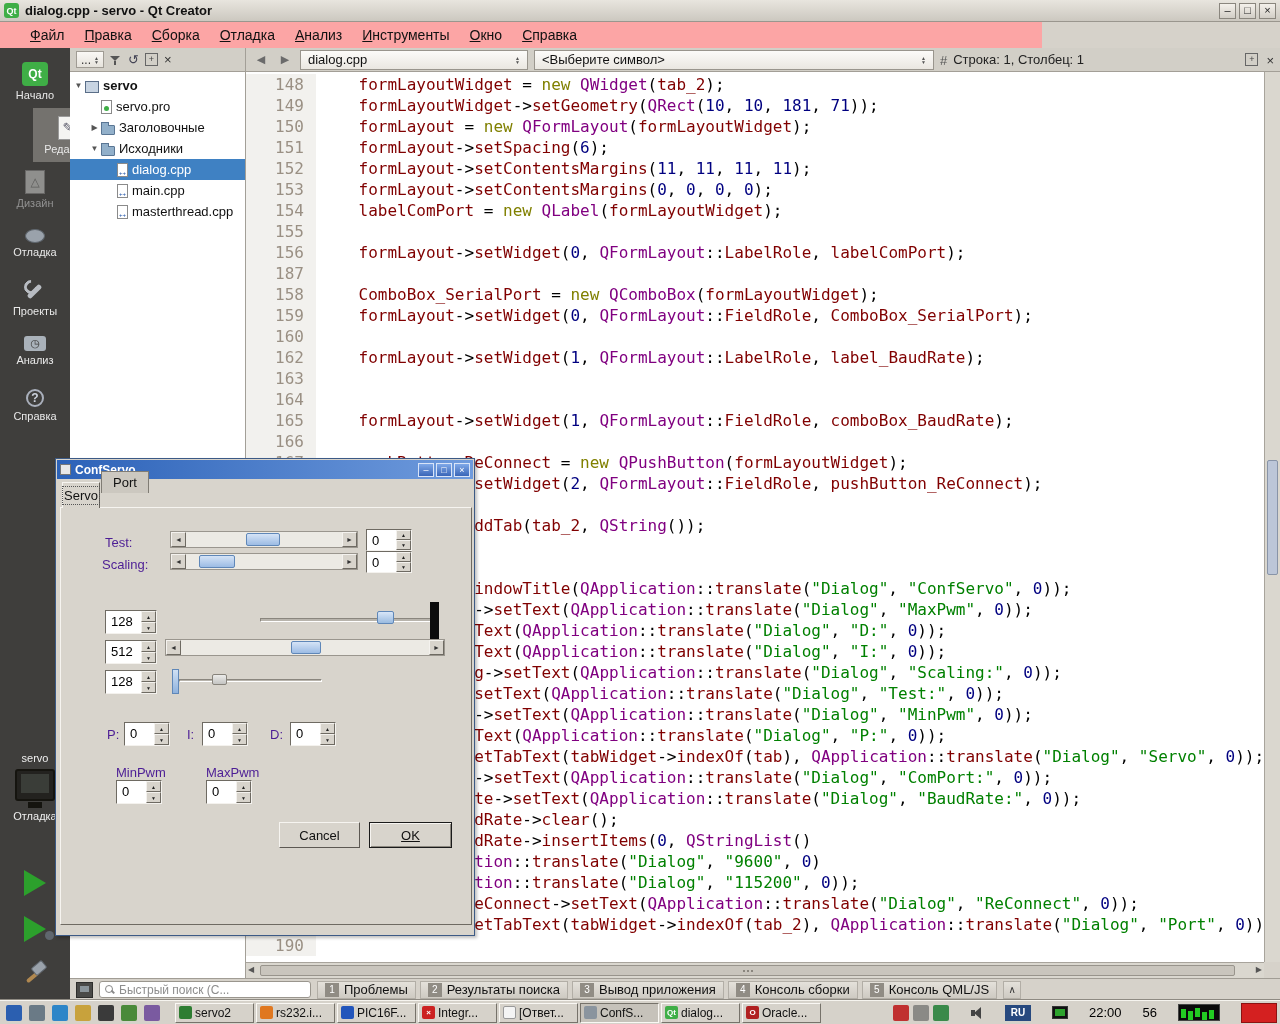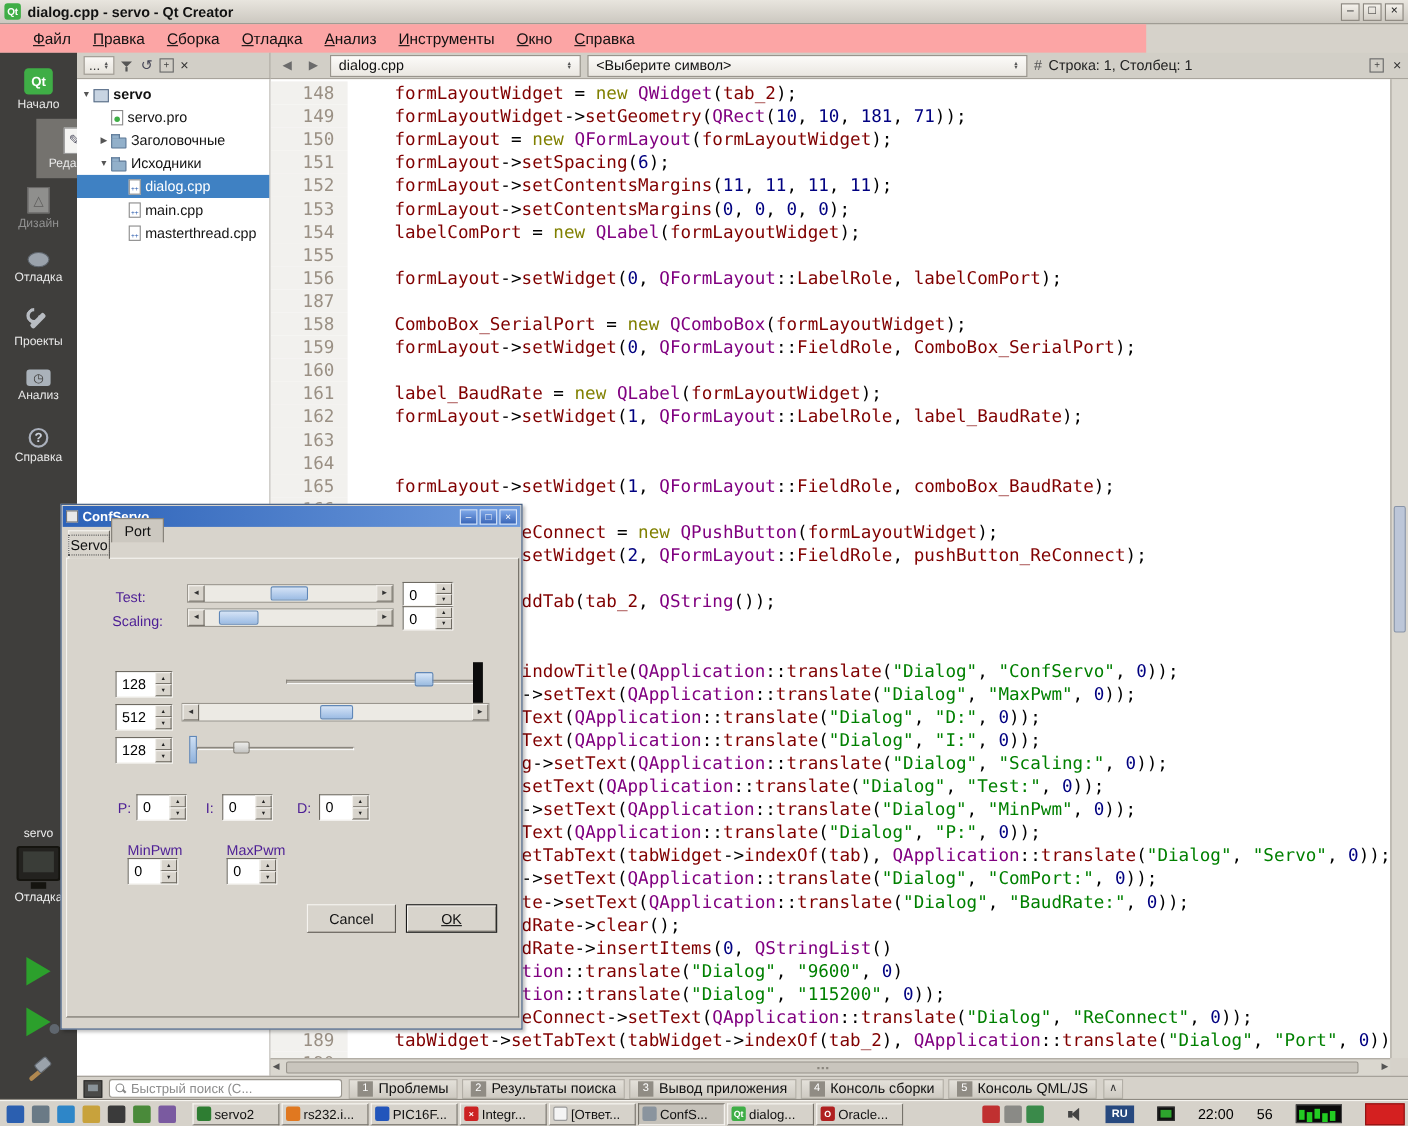--- a/index.html
+++ b/index.html
@@ -327,21 +327,20 @@
       <div class="code-row"><span class="ln">151</span><span class="code">    <span class="tok-id">formLayout</span>-&gt;<span class="tok-id">setSpacing</span>(<span class="tok-num">6</span>);</span></div>
       <div class="code-row"><span class="ln">152</span><span class="code">    <span class="tok-id">formLayout</span>-&gt;<span class="tok-id">setContentsMargins</span>(<span class="tok-num">11</span>, <span class="tok-num">11</span>, <span class="tok-num">11</span>, <span class="tok-num">11</span>);</span></div>
       <div class="code-row"><span class="ln">153</span><span class="code">    <span class="tok-id">formLayout</span>-&gt;<span class="tok-id">setContentsMargins</span>(<span class="tok-num">0</span>, <span class="tok-num">0</span>, <span class="tok-num">0</span>, <span class="tok-num">0</span>);</span></div>
       <div class="code-row"><span class="ln">154</span><span class="code">    <span class="tok-id">labelComPort</span> = <span class="tok-kw">new</span> <span class="tok-type">QLabel</span>(<span class="tok-id">formLayoutWidget</span>);</span></div>
       <div class="code-row"><span class="ln">155</span><span class="code"></span></div>
       <div class="code-row"><span class="ln">156</span><span class="code">    <span class="tok-id">formLayout</span>-&gt;<span class="tok-id">setWidget</span>(<span class="tok-num">0</span>, <span class="tok-type">QFormLayout</span>::<span class="tok-id">LabelRole</span>, <span class="tok-id">labelComPort</span>);</span></div>
       <div class="code-row"><span class="ln">187</span><span class="code"></span></div>
       <div class="code-row"><span class="ln">158</span><span class="code">    <span class="tok-id">ComboBox_SerialPort</span> = <span class="tok-kw">new</span> <span class="tok-type">QComboBox</span>(<span class="tok-id">formLayoutWidget</span>);</span></div>
       <div class="code-row"><span class="ln">159</span><span class="code">    <span class="tok-id">formLayout</span>-&gt;<span class="tok-id">setWidget</span>(<span class="tok-num">0</span>, <span class="tok-type">QFormLayout</span>::<span class="tok-id">FieldRole</span>, <span class="tok-id">ComboBox_SerialPort</span>);</span></div>
       <div class="code-row"><span class="ln">160</span><span class="code"></span></div>
-      <div class="code-row"><span class="ln">161</span><span class="code">    <span class="tok-id">label_BaudRate</span> = <span class="tok-kw">new</span> <span class="tok-type">QLabel</span>(<span class="tok-id">formLayoutWidget</span>);</span></div>
       <div class="code-row"><span class="ln">162</span><span class="code">    <span class="tok-id">formLayout</span>-&gt;<span class="tok-id">setWidget</span>(<span class="tok-num">1</span>, <span class="tok-type">QFormLayout</span>::<span class="tok-id">LabelRole</span>, <span class="tok-id">label_BaudRate</span>);</span></div>
       <div class="code-row"><span class="ln">163</span><span class="code"></span></div>
       <div class="code-row"><span class="ln">164</span></div>
       <div class="code-row"><span class="ln">165</span><span class="code">    <span class="tok-id">formLayout</span>-&gt;<span class="tok-id">setWidget</span>(<span class="tok-num">1</span>, <span class="tok-type">QFormLayout</span>::<span class="tok-id">FieldRole</span>, <span class="tok-id">comboBox_BaudRate</span>);</span></div>
       <div class="code-row"><span class="ln">166</span><span class="code"></span></div>
       <div class="code-row"><span class="ln">167</span><span class="code">    <span class="tok-id">pushButton_ReConnect</span> = <span class="tok-kw">new</span> <span class="tok-type">QPushButton</span>(<span class="tok-id">formLayoutWidget</span>);</span></div>
       <div class="code-row"><span class="ln">168</span><span class="code">    <span class="tok-id">formLayout</span>-&gt;<span class="tok-id">setWidget</span>(<span class="tok-num">2</span>, <span class="tok-type">QFormLayout</span>::<span class="tok-id">FieldRole</span>, <span class="tok-id">pushButton_ReConnect</span>);</span></div>
       <div class="code-row"><span class="ln">169</span><span class="code"></span></div>
       <div class="code-row"><span class="ln">170</span><span class="code">    <span class="tok-id">tabWidget</span>-&gt;<span class="tok-id">addTab</span>(<span class="tok-id">tab_2</span>, <span class="tok-type">QString</span>());</span></div>
       <div class="code-row"><span class="ln">171</span><span class="code"></span></div>

